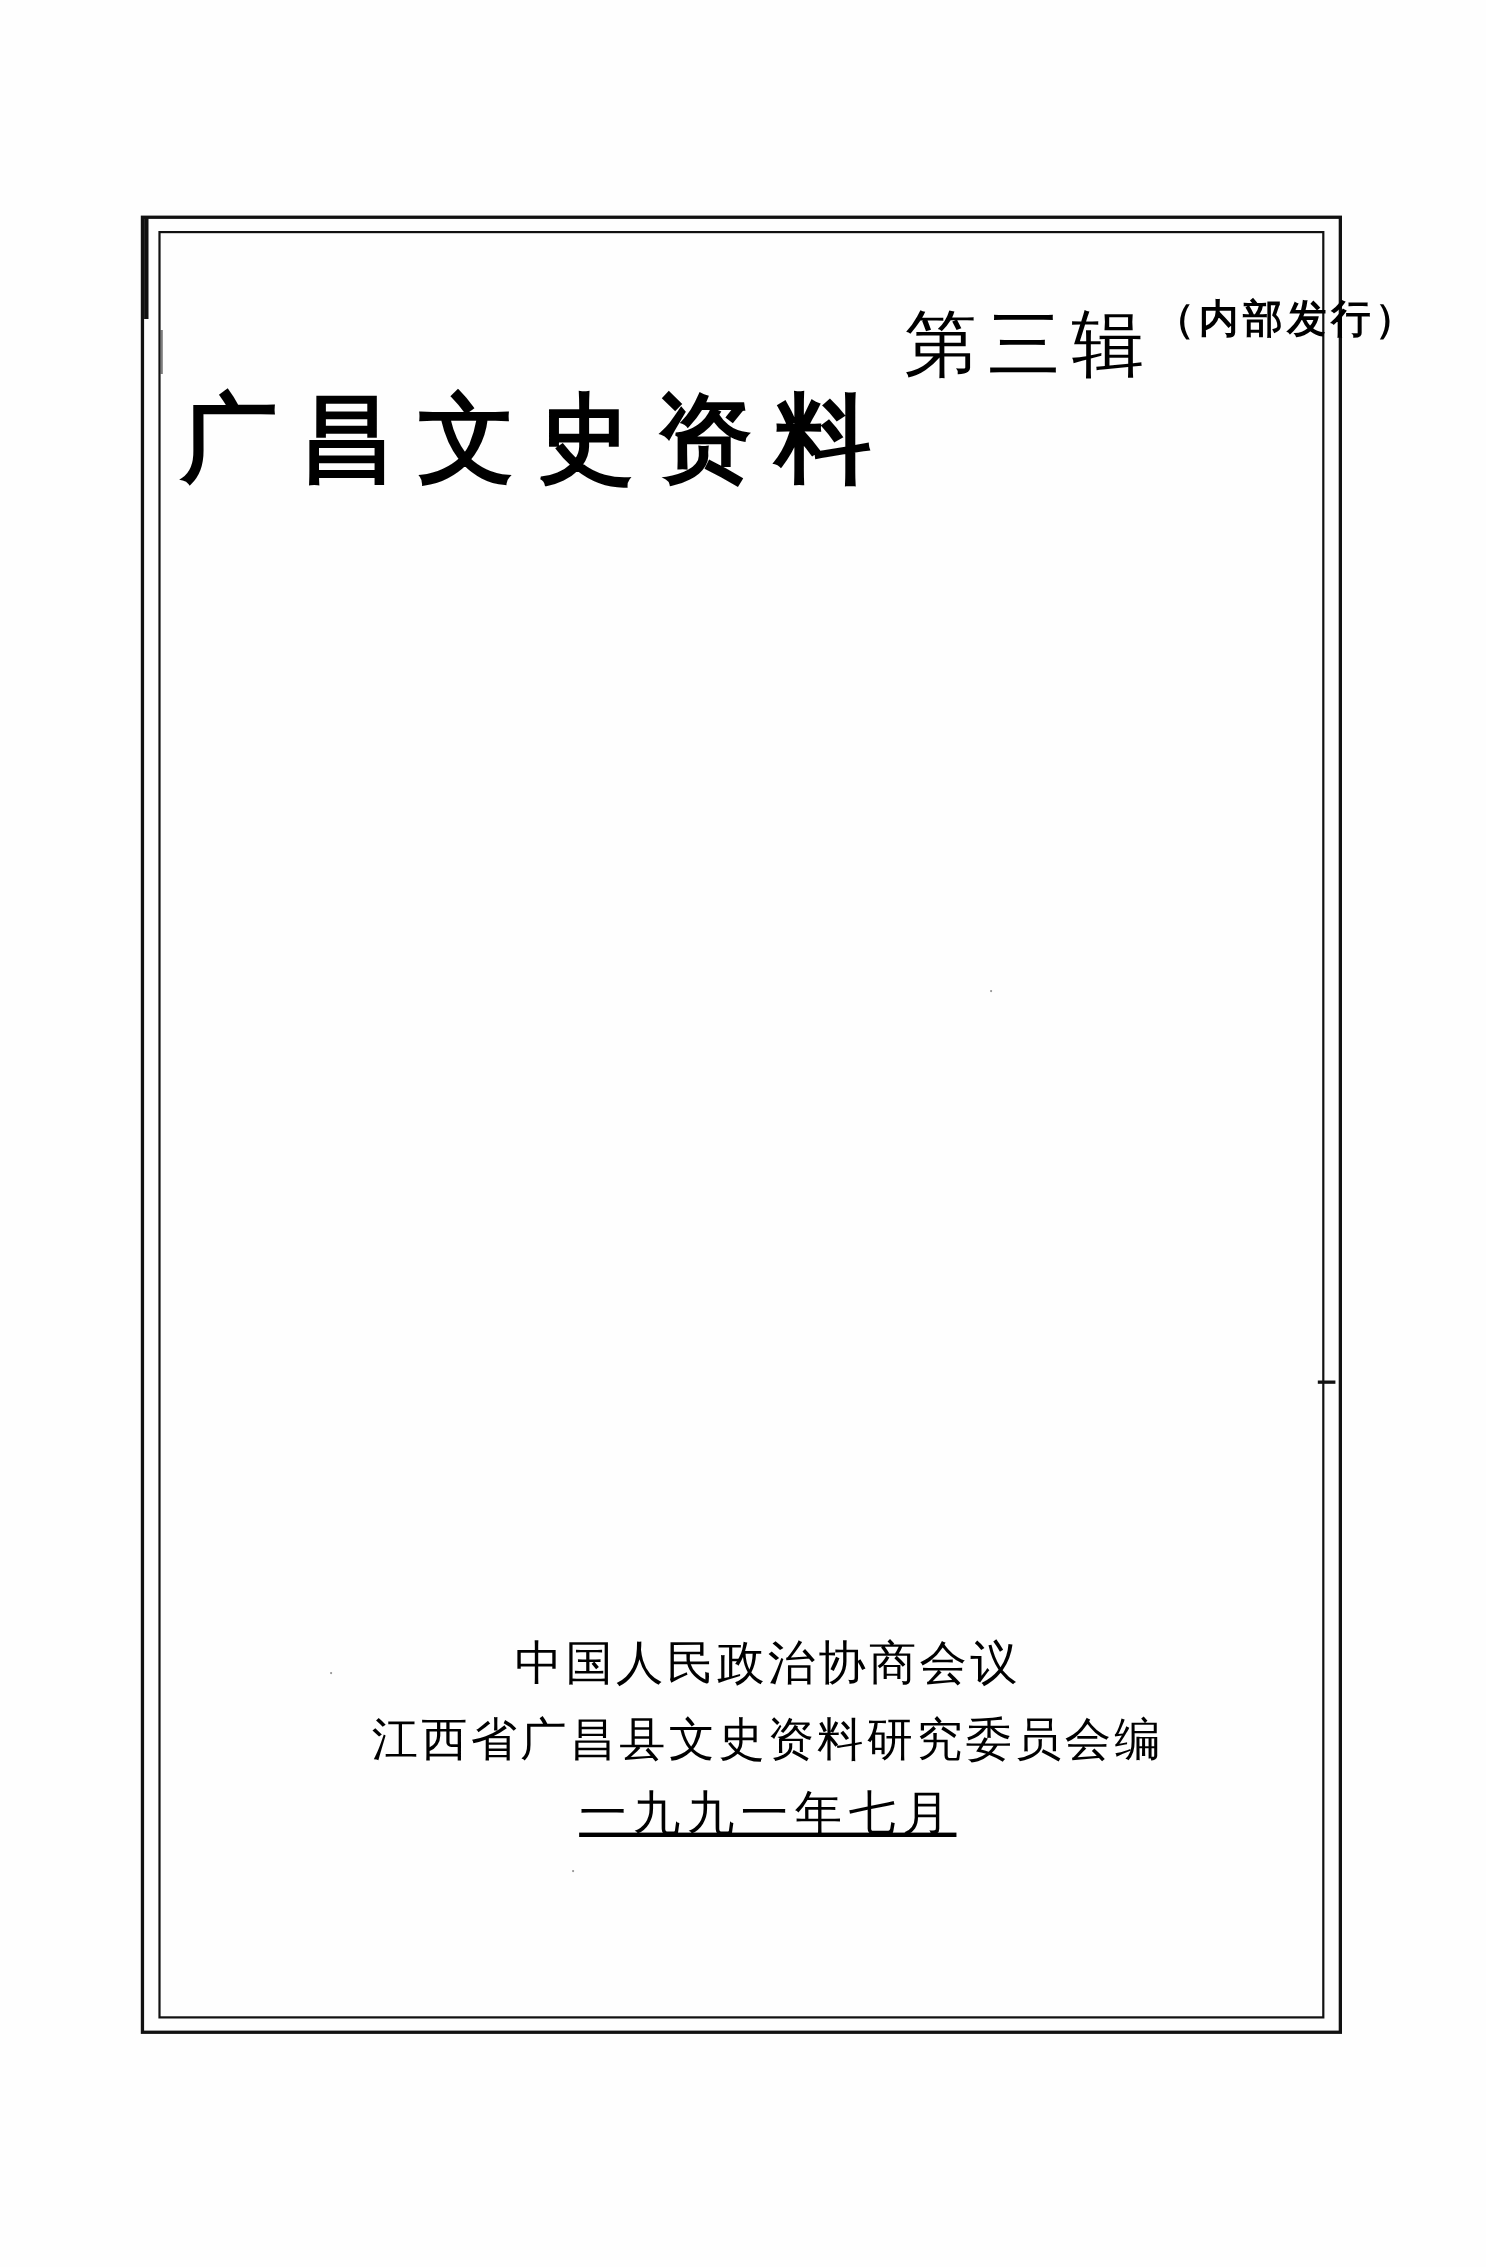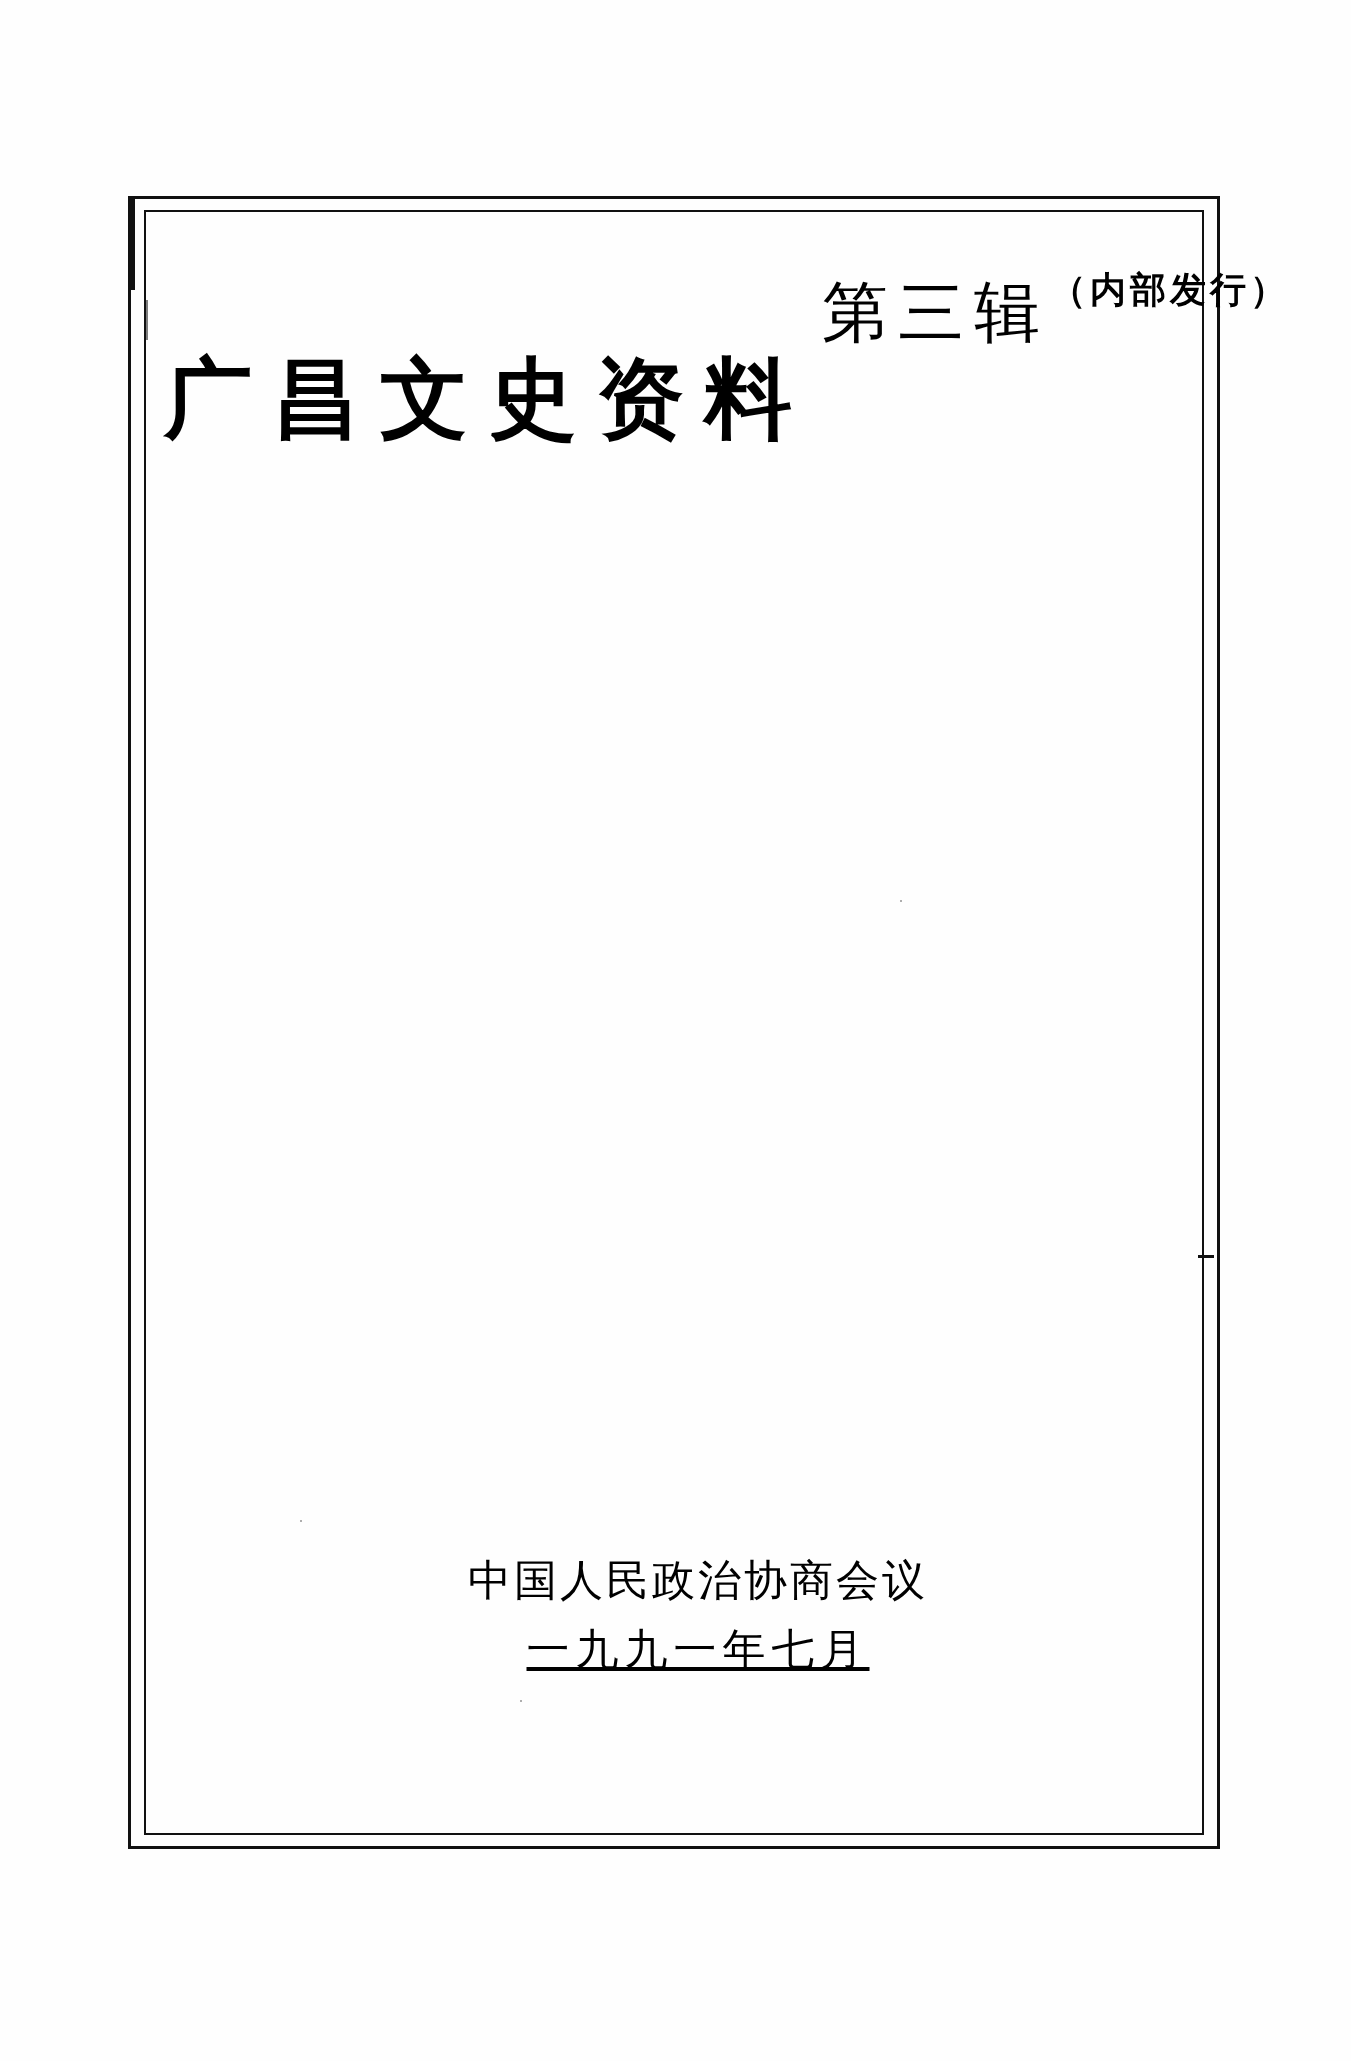--- a/index.html
+++ b/index.html
@@ -138,20 +138,21 @@
   <div class="content">
 
     <div class="title-main">广昌文史资料</div>
 
     <div class="title-volume">第三辑</div>
 
     <div class="title-note">（内部发行）</div>
 
     <div class="imprint">
       <div class="imprint-line l1">中国人民政治协商会议</div>
+      <div class="imprint-line l2">江西省广昌县文史资料研究委员会编</div>
       <div class="imprint-line l3">一九九一年七月</div>
     </div>
 
   </div>
 
   <div class="speckle" style="left:300px; top:1520px;"></div>
   <div class="speckle" style="left:900px; top:900px;"></div>
   <div class="speckle" style="left:520px; top:1700px;"></div>
 </div>
 

